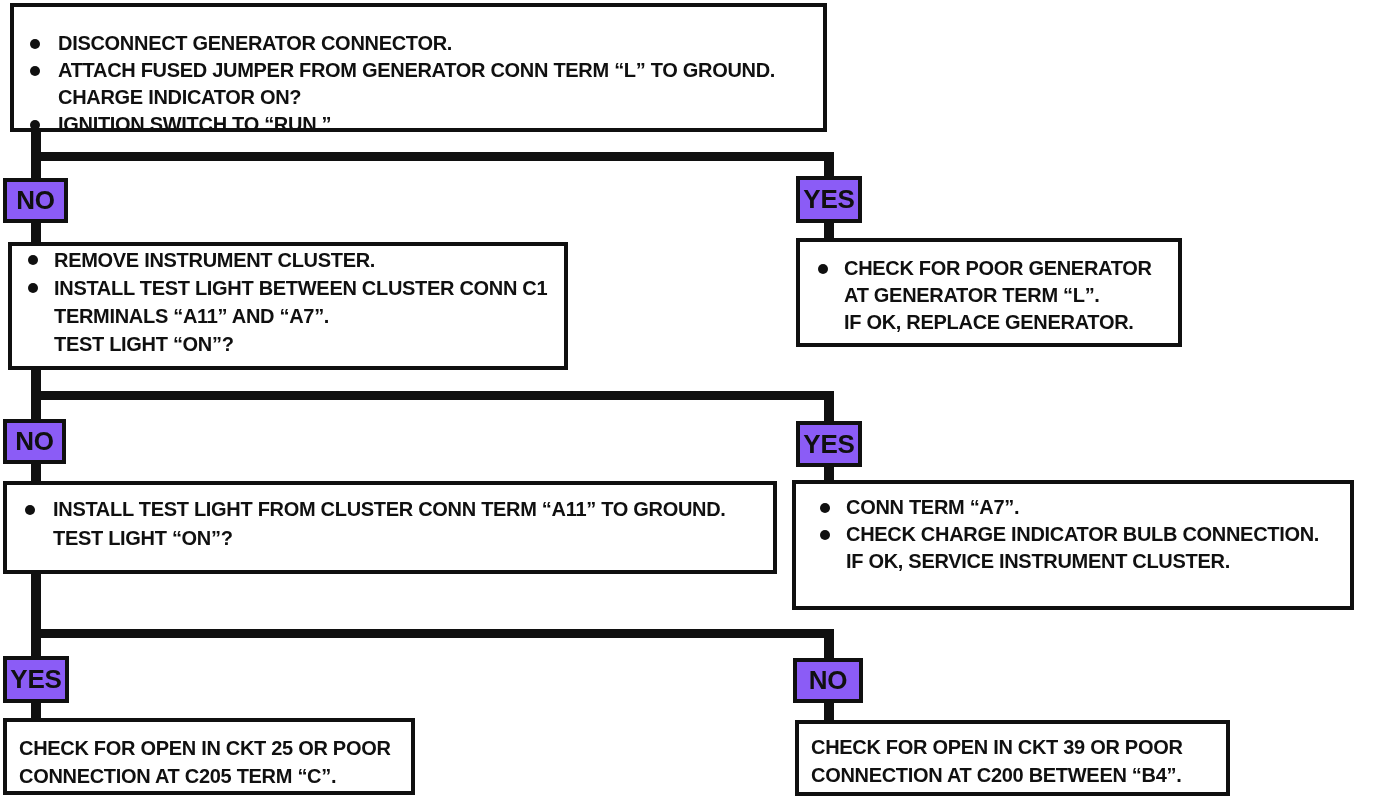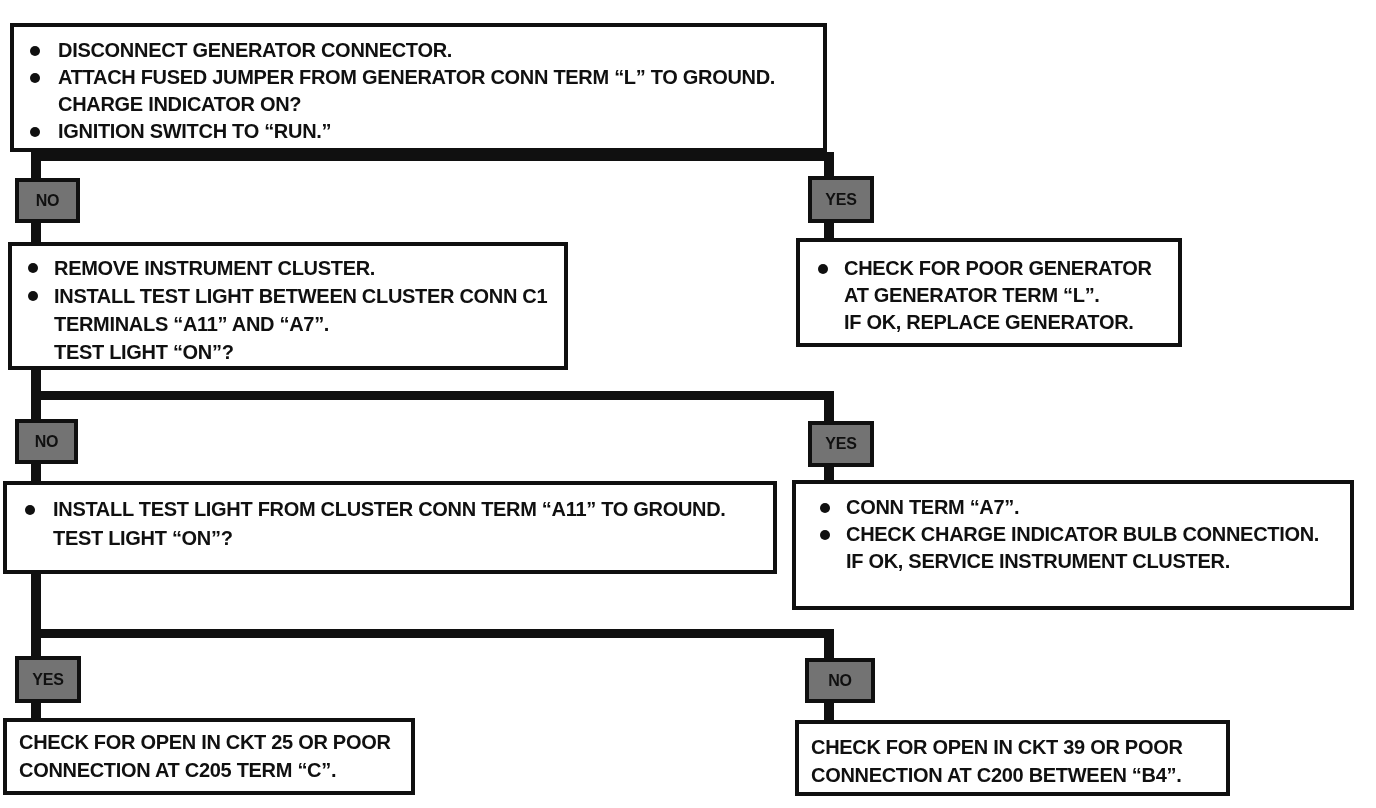--- a/index.html
+++ b/index.html
@@ -17,31 +17,31 @@
   .box .line {
     position: relative; white-space: nowrap;
     line-height: var(--lh, 28px); padding-left: var(--tx, 12px);
     font-size: 20px; letter-spacing: -0.3px;
   }
   .bullet {
     position: absolute; left: var(--bx, 16px); top: calc((var(--lh, 28px) - 10px) / 2);
     width: 10px; height: 10px; border-radius: 50%; background: var(--ink);
   }
   .tag {
-    position: absolute; box-sizing: border-box; background: #737373;
+    position: absolute; box-sizing: border-box; background: #8b5cf6;
     border: 4px solid var(--ink); display: flex; align-items: center; justify-content: center;
-    font-size: 16px; letter-spacing: -0.2px; margin-left: 12px;
+    font-size: 26px; letter-spacing: -0.2px;
   }
   
-  #b1 { left: 10px;  top: 3px;   width: 817px; height: 129px; padding-top: 10px; margin-top: 20px; --lh: 27px; --tx: 44px; --bx: 16px; }
-  #b2 { left: 8px;   top: 242px; width: 560px; height: 128px; padding-top: 8px;  --lh: 28px; --tx: 42px; --bx: 16px; }
+  #b1 { left: 10px;  top: 3px;   width: 817px; height: 129px; padding-top: 23px; --lh: 27px; --tx: 44px; --bx: 16px; }
+  #b2 { left: 8px;   top: 242px; width: 560px; height: 128px; padding-top: 0;  --lh: 28px; --tx: 42px; --bx: 16px; }
   #b3 { left: 796px; top: 238px; width: 386px; height: 109px; padding-top: 13px; --lh: 27px; --tx: 44px; --bx: 18px; }
   #b5 { left: 3px;   top: 481px; width: 774px; height: 93px;  padding-top: 10px; --lh: 29px; --tx: 46px; --bx: 18px; }
   #b6 { left: 792px; top: 480px; width: 562px; height: 130px; padding-top: 10px; --lh: 27px; --tx: 50px; --bx: 24px; }
-  #b7 { left: 3px;   top: 718px; width: 412px; height: 77px;  padding-top: 6px; --lh: 28px; --tx: 12px; }
+  #b7 { left: 3px;   top: 718px; width: 412px; height: 77px;  padding-top: 12px; --lh: 28px; --tx: 12px; }
   #b8 { left: 795px; top: 720px; width: 435px; height: 76px;  padding-top: 9px;  --lh: 28px; --tx: 12px; }
   
   #no1  { left: 3px;   top: 178px; width: 65px; height: 45px; }
   #yes1 { left: 796px; top: 176px; width: 66px; height: 47px; }
   #no2  { left: 3px;   top: 419px; width: 63px; height: 45px; }
   #yes2 { left: 796px; top: 421px; width: 66px; height: 46px; }
   #yes3 { left: 3px;   top: 656px; width: 66px; height: 47px; }
   #no3  { left: 793px; top: 658px; width: 70px; height: 45px; }
 </style>
 </head>

